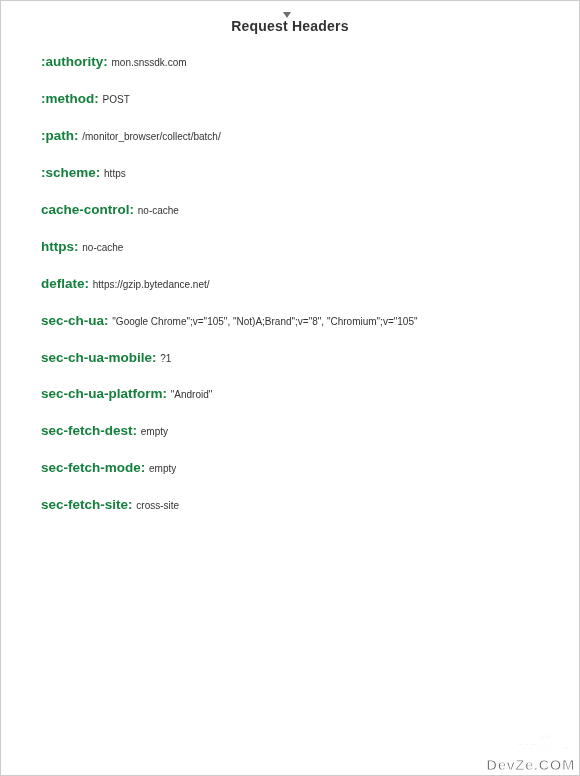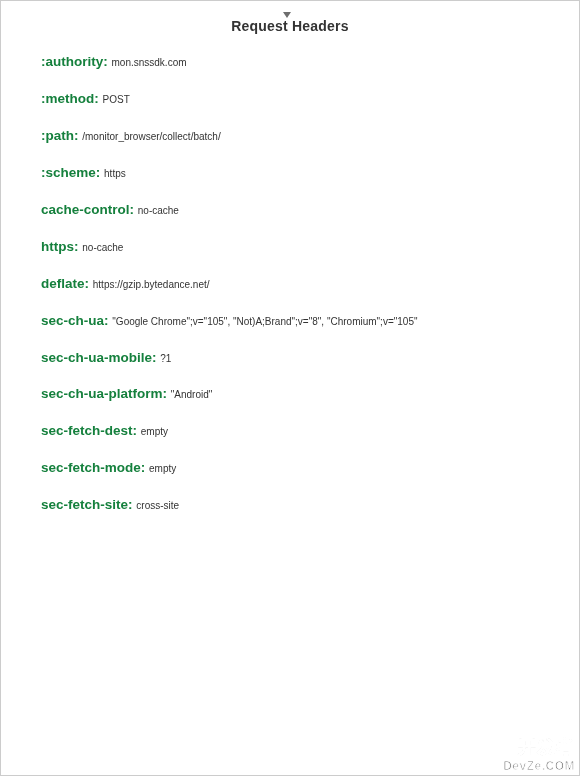--- a/index.html
+++ b/index.html
@@ -76,21 +76,21 @@
   }
   .watermark .line1 {
     font-size: 18px;
     font-weight: 700;
     color: #000;
     -webkit-text-stroke: 1px #fff;
     text-shadow: 0 0 2px #fff;
     letter-spacing: 1px;
   }
   .watermark .line2 {
-    font-size: 12px;
+    font-size: 15px;
     font-weight: 700;
     color: #000;
     -webkit-text-stroke: 1px #fff;
     text-shadow: 0 0 2px #fff;
     letter-spacing: 0.5px;
   }
 </style>
 </head>
 <body>
 

